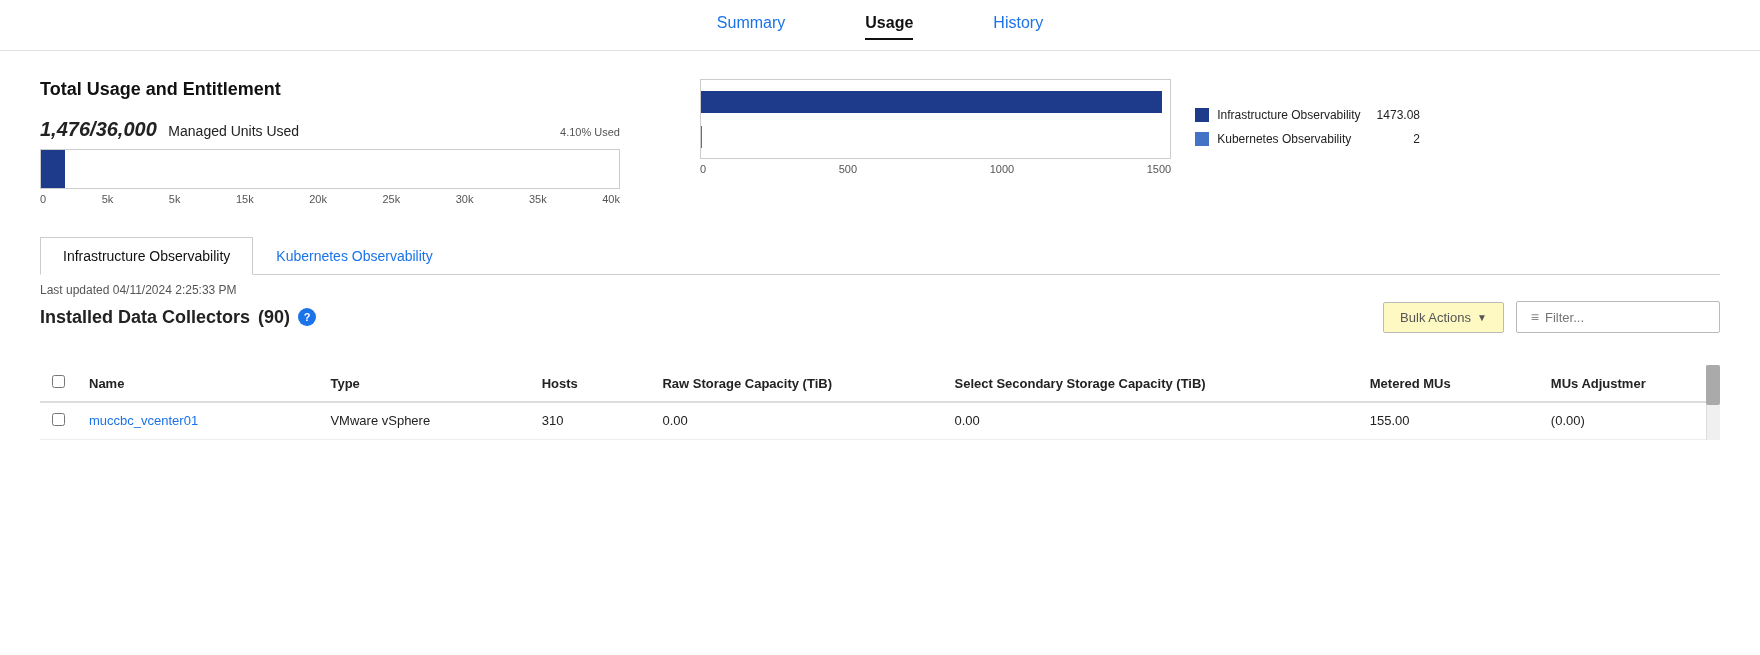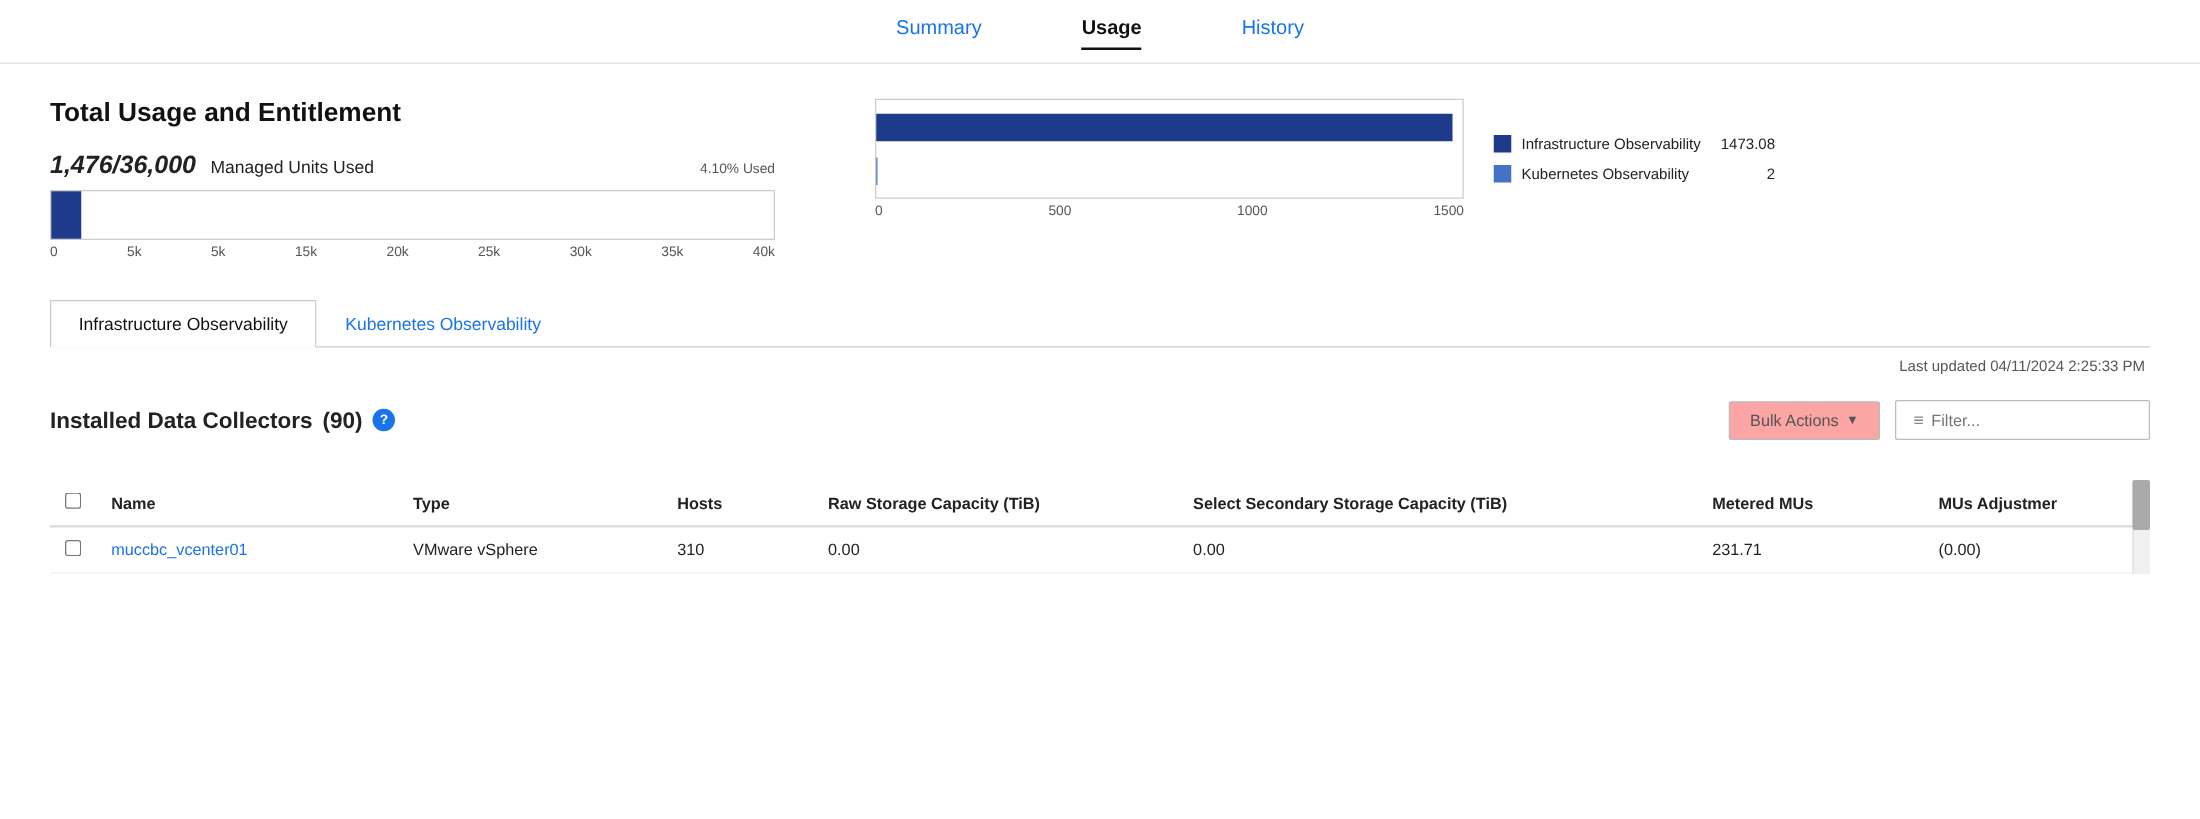--- a/index.html
+++ b/index.html
@@ -49,21 +49,21 @@
     .left-panel {
       flex: 1;
       max-width: 580px;
     }
     .right-panel {
       flex: 1;
       max-width: 720px;
     }
 
     .section-title {
-      font-size: 21px;
+      font-size: 18px;
       font-weight: 600;
       margin-bottom: 18px;
       color: #111;
     }
 
     
     .usage-header {
       display: flex;
       justify-content: space-between;
       align-items: baseline;
@@ -181,24 +181,24 @@
     .tab-item.active {
       color: #111;
       border-color: #ccc;
       border-bottom: 1px solid #fff;
       background: #fff;
       font-weight: 500;
     }
 
     
     .last-updated {
-      text-align: right;
+      text-align: left;
       font-size: 12px;
       color: #555;
-      margin-bottom: 20px;
+      margin-bottom: 4px;
       padding-right: 4px;
     }
 
     
     .collectors-header {
       display: flex;
       align-items: center;
       justify-content: space-between;
       margin-bottom: 32px;
     }
@@ -226,21 +226,21 @@
       display: flex;
       gap: 12px;
       align-items: center;
     }
     .bulk-actions-btn {
       display: flex;
       align-items: center;
       gap: 6px;
       padding: 7px 16px;
       border: 1px solid #bbb;
-      background: #fca5a5;
+      background: #fef9c3;
       color: #555;
       font-size: 13px;
       cursor: pointer;
       border-radius: 2px;
     }
     .filter-input {
       display: flex;
       align-items: center;
       gap: 6px;
       padding: 7px 14px;
@@ -435,21 +435,21 @@
       <tbody>
         <tr>
           <td class="checkbox-col">
             <input type="checkbox" style="">
           </td>
           <td class="link-cell">muccbc_vcenter01</td>
           <td>VMware vSphere</td>
           <td>310</td>
           <td>0.00</td>
           <td>0.00</td>
-          <td>231.71</td>
+          <td>155.00</td>
           <td>(0.00)</td>
         </tr>
       </tbody>
     </table>
     <div class="scrollbar-stub">
       <div class="scrollbar-thumb"></div>
     </div>
   </div>
 
 </div>

